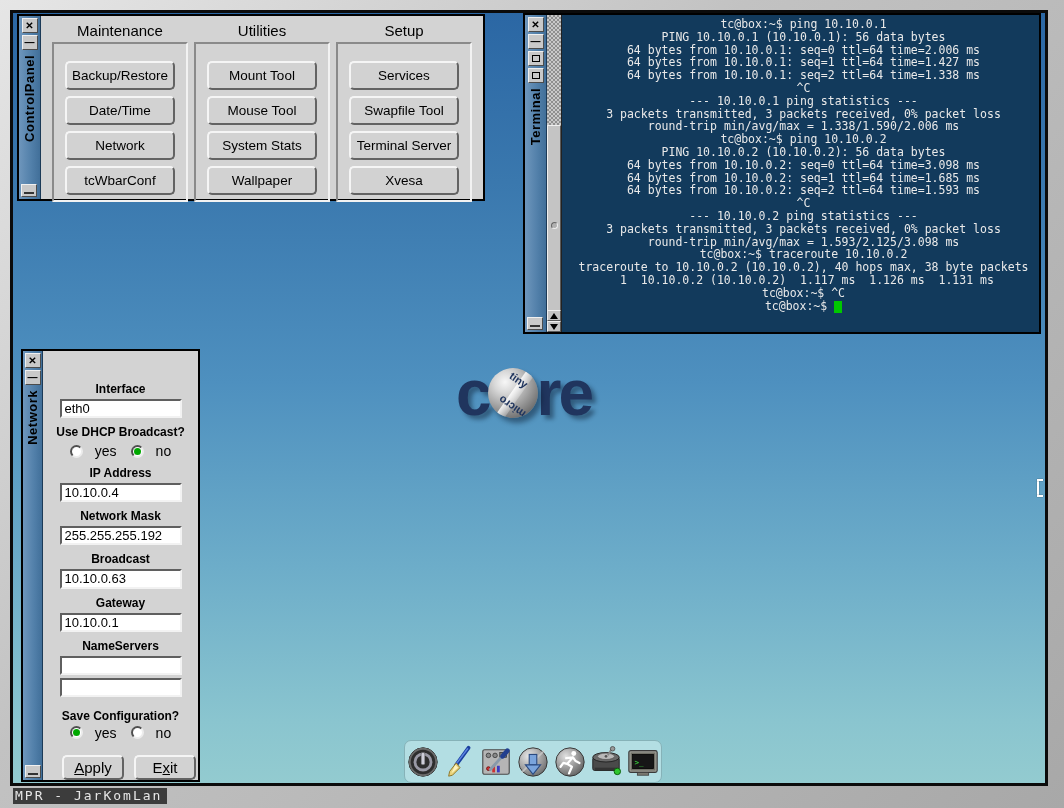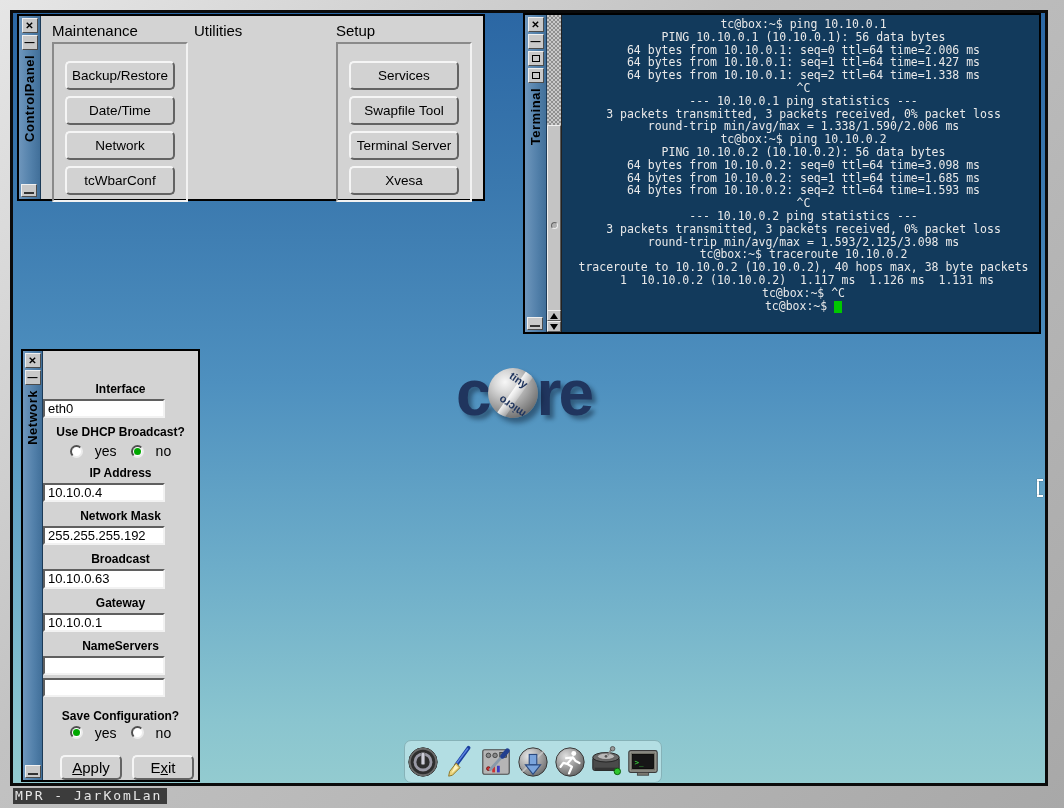--- a/index.html
+++ b/index.html
@@ -38,21 +38,21 @@
   .tb-grip {
     position:absolute; bottom:2px; left:2px; width:16px; height:13px;
     background:#c9c9c9; border:1px solid; border-color:#f0f0f0 #4c4c4c #4c4c4c #f0f0f0;
   }
   .tb-grip::after{ content:""; position:absolute; left:2px; right:2px; bottom:2px; height:2px; background:#333; }
 
   
   #control-panel { left:4px; top:1px; width:468px; height:187px; }
   .cp-body { flex:1; display:flex; padding:2px 8px 6px 8px; }
   .cp-group { flex:1; margin:0 3px; display:flex; flex-direction:column; }
-  .cp-group-title { text-align:left; font-size:15px; color:#000; padding:4px 0 3px 0; }
+  .cp-group-title { text-align:center; font-size:15px; color:#000; padding:4px 0 3px 0; }
   .cp-group-box {
     flex:1; border:2px solid; border-color:#8a8a8a #f2f2f2 #f2f2f2 #8a8a8a;
     padding:5px 11px; display:flex; flex-direction:column;
   }
   .cp-btn, .form-btn {
     background:#d2d2d2; border:2px solid; border-color:#f5f5f5 #636363 #636363 #f5f5f5;
     border-radius:5px; font-family:"Liberation Sans",sans-serif;
     font-size:13.5px; color:#000; cursor:default;
   }
   .cp-btn { height:29px; margin-top:6px; width:100%; }
@@ -73,21 +73,21 @@
   .tri-up { width:0; height:0; border-left:4px solid transparent; border-right:4px solid transparent; border-bottom:6px solid #000; }
   .tri-down { width:0; height:0; border-left:4px solid transparent; border-right:4px solid transparent; border-top:6px solid #000; }
   .term-screen { flex:1; background:#123a5c; padding:3px 0 0 6px; overflow:hidden;text-align:center; }
   .term-line { font-family:"DejaVu Sans Mono", monospace; font-size:11.5px; line-height:12.8px;
     color:#e9e9e9; white-space:pre; }
   .term-cursor { display:inline-block; width:8px; height:12px; background:#00c800; vertical-align:text-bottom; }
 
   
   #network-window { left:8px; top:336px; width:179px; height:433px; }
   #network-window .titlebar { width:20px; flex-basis:20px; }
-  .net-body { flex:1; padding-top:24px; display:flex; flex-direction:column; }
+  .net-body { flex:1; padding-top:24px; display:flex; flex-direction:column; align-items:center; }
   .net-label { font-size:12px; font-weight:bold; color:#000; text-align:center; margin-top:7px; }
   .net-input {
     width:122px; height:21px; margin-top:3px; background:#fff;
     border:2px solid; border-color:#5f5f5f #f2f2f2 #f2f2f2 #5f5f5f;
     font-family:"Liberation Sans",sans-serif; font-size:13px; color:#000; padding:0 3px; outline:none;
   }
   .radio-row { display:flex; align-items:center; justify-content:center; gap:14px; margin-top:4px; }
   .radio-opt { display:flex; align-items:center; gap:12px; font-size:14px; color:#000; cursor:default; }
   .radio-circ { width:13px; height:13px; border-radius:50%; background:#fff;
     border:2px solid; border-color:#4f4f4f #ececec #ececec #4f4f4f;
@@ -142,20 +142,26 @@
         <div class="cp-group-title">Maintenance</div>
         <div class="cp-group-box">
           <button class="cp-btn">Backup/Restore</button>
           <button class="cp-btn">Date/Time</button>
           <button class="cp-btn">Network</button>
           <button class="cp-btn">tcWbarConf</button>
         </div>
       </div>
       <div class="cp-group">
         <div class="cp-group-title">Utilities</div>
+        <div class="cp-group-box">
+          <button class="cp-btn">Mount Tool</button>
+          <button class="cp-btn">Mouse Tool</button>
+          <button class="cp-btn">System Stats</button>
+          <button class="cp-btn">Wallpaper</button>
+        </div>
       </div>
       <div class="cp-group">
         <div class="cp-group-title">Setup</div>
         <div class="cp-group-box">
           <button class="cp-btn">Services</button>
           <button class="cp-btn">Swapfile Tool</button>
           <button class="cp-btn">Terminal Server</button>
           <button class="cp-btn">Xvesa</button>
         </div>
       </div>

